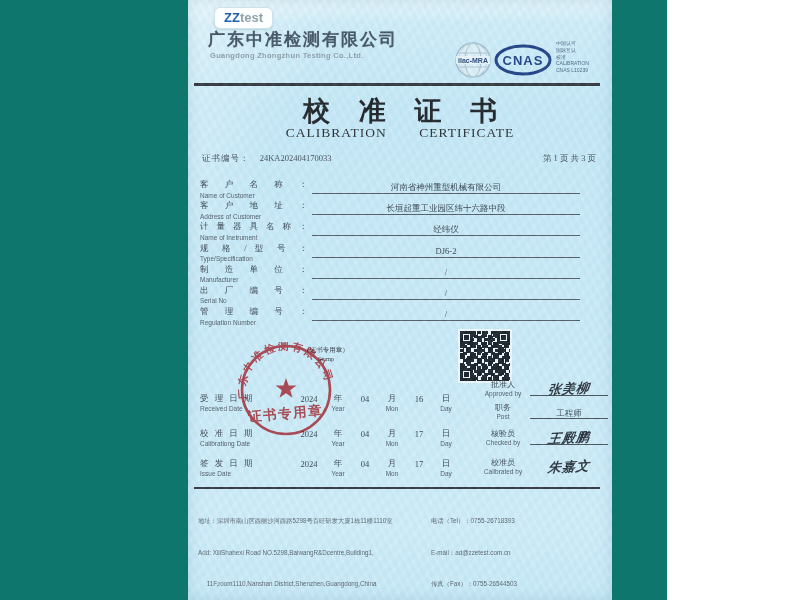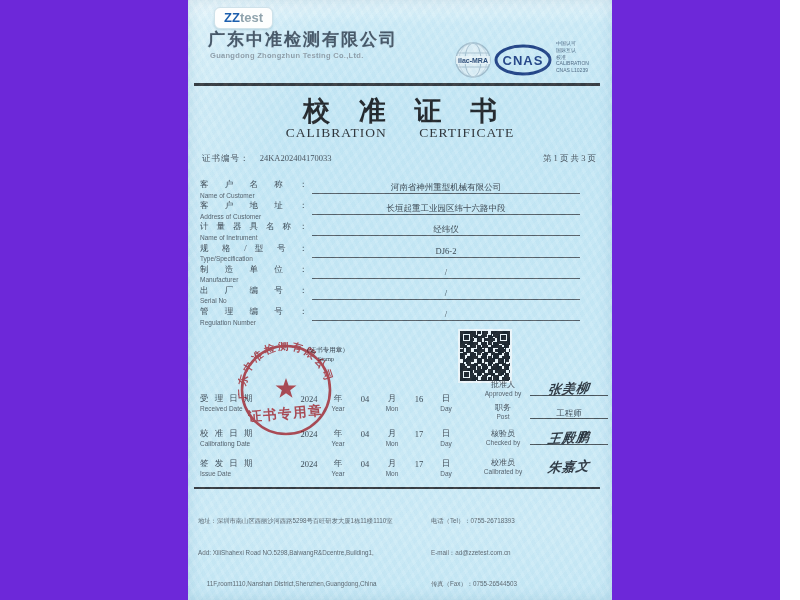--- a/index.html
+++ b/index.html
@@ -1,18 +1,18 @@
 <!DOCTYPE html>
 <html><head>
 <meta charset="utf-8">
 <style>
   * { margin:0; padding:0; box-sizing:border-box; }
   html,body { width:800px; height:600px; background:#ffffff; overflow:hidden;
               font-family:"Liberation Serif","DejaVu Serif",serif; }
-  .stage { position:relative; width:780px; height:600px; background:#6d28d9; }
+  .stage { position:relative; width:667px; height:600px; background:#0f766e; }
 
   
   .paper {
     position:absolute; left:188px; top:0; width:424px; height:600px;
     background:
       linear-gradient(115deg, rgba(255,255,255,.35) 0%, rgba(255,255,255,0) 22%),
       linear-gradient(180deg,#e6f5fb 0%, #cdebf7 4%, #c4e7f5 18%, #c8e9f6 55%, #cdebf7 88%, #c6e8f5 100%);
     box-shadow: inset 0 0 14px rgba(120,170,195,.35);
   }
   .paper::after { 

